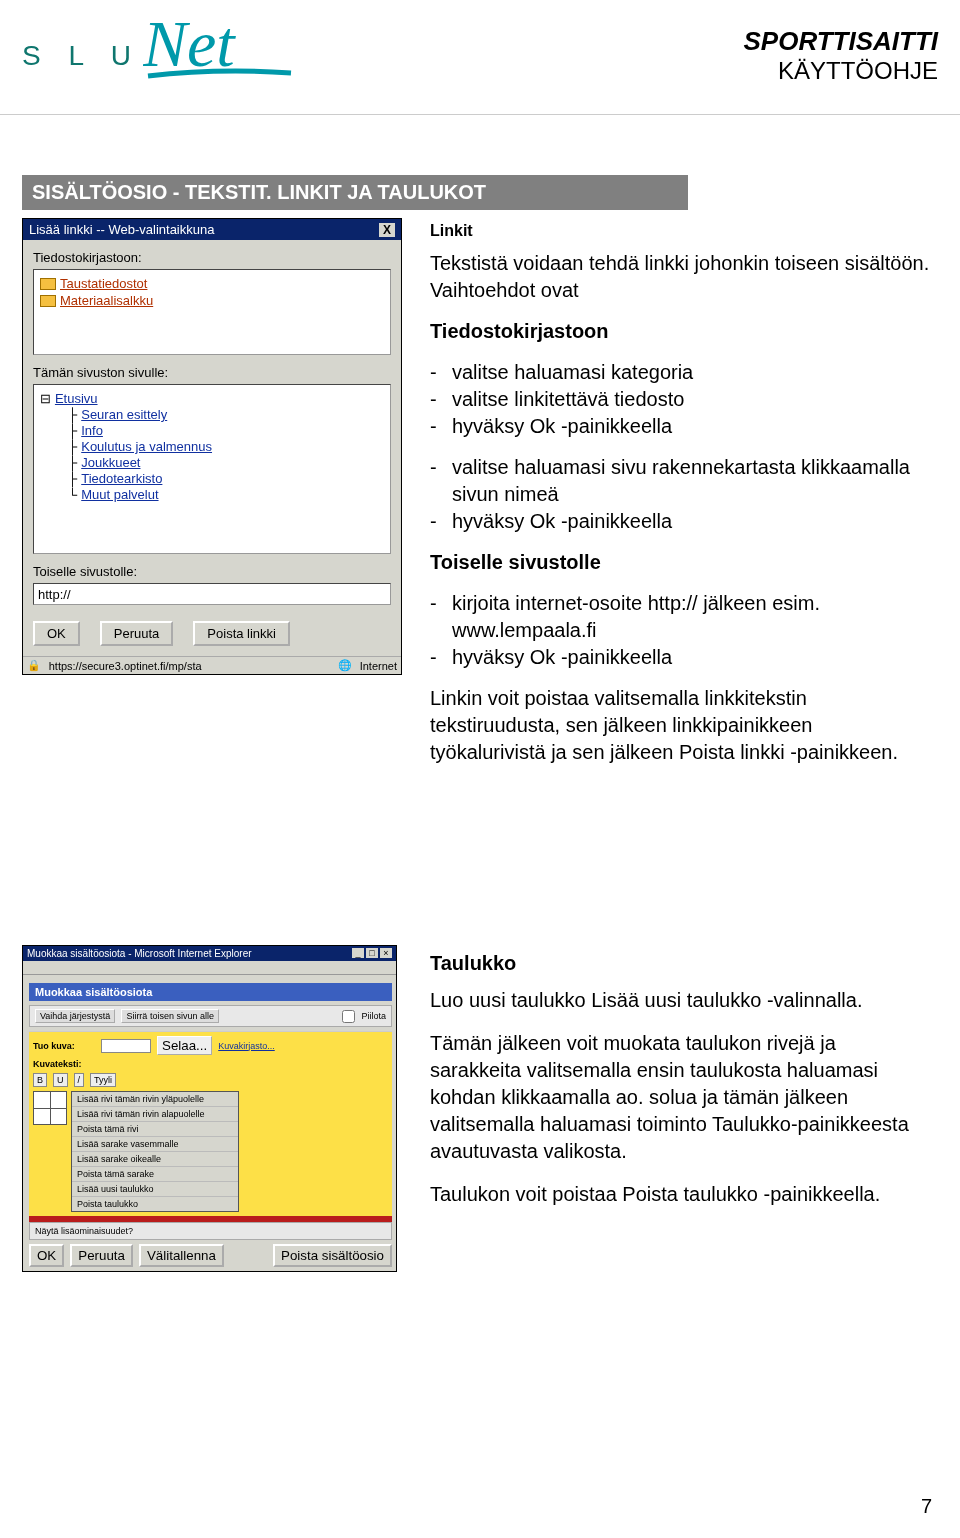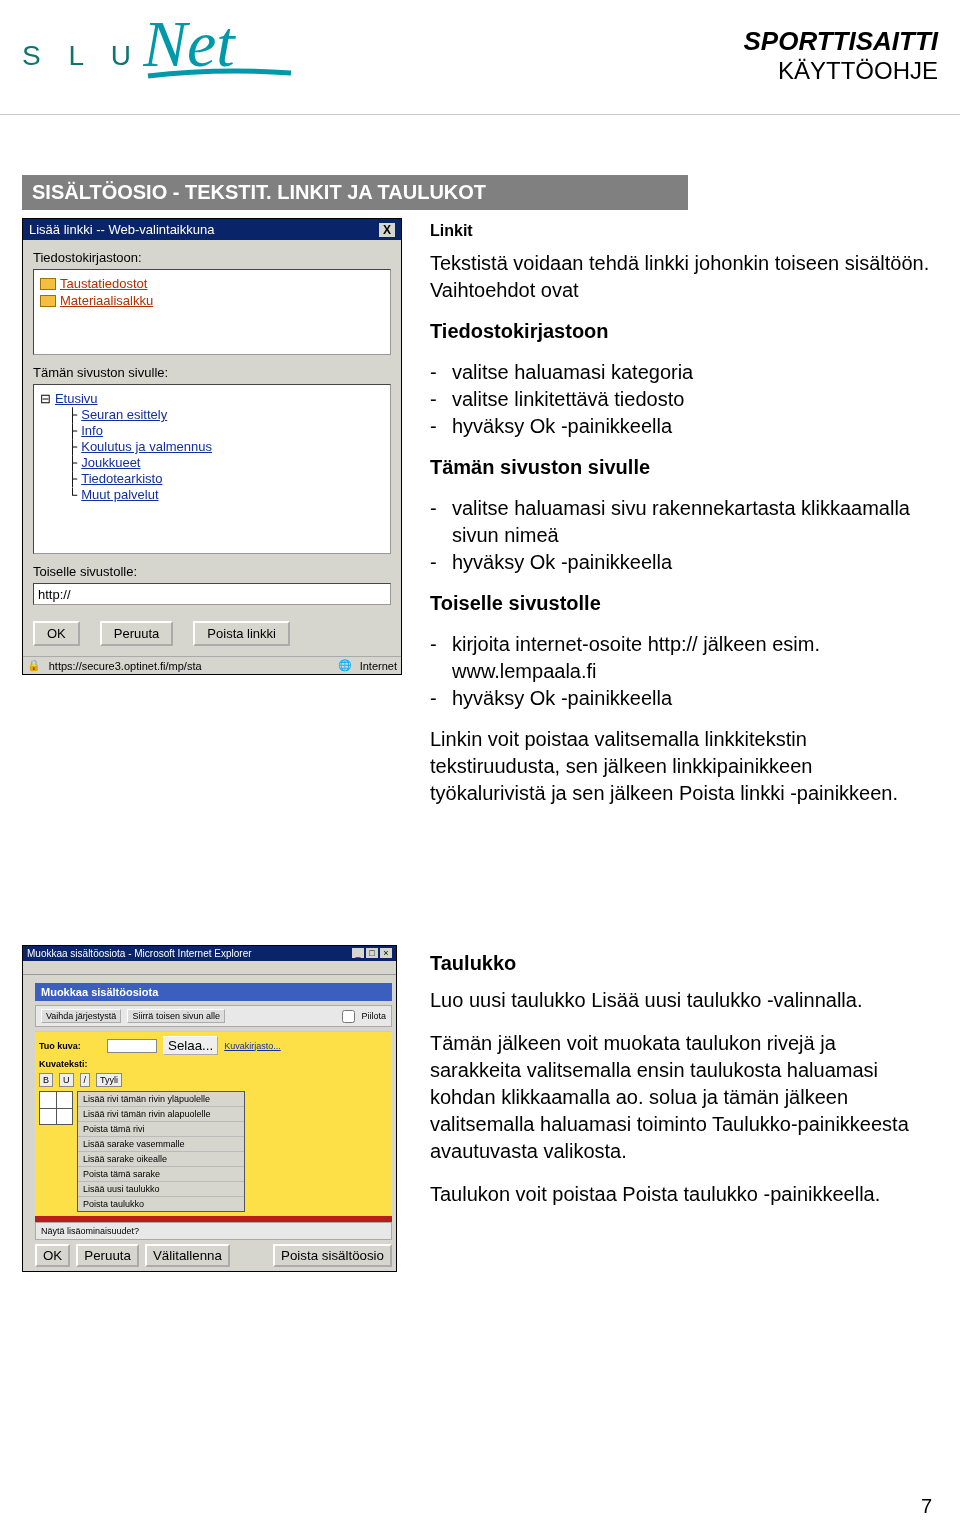--- a/index.html
+++ b/index.html
@@ -198,21 +198,21 @@
   .dialog2 .winbtns span {
     background: #d6d6ce; width: 12px; height: 10px;
     color:#000; text-align:center; line-height:10px; font-size:9px;
   }
   .dialog2 .toolstrip {
     background: #d6d6ce;
     height: 14px;
     border-bottom: 1px solid #999;
   }
   .dialog2 .body {
-    padding: 4px 0 0 8px;
+    padding: 4px 0 0 2px;
   }
   .bluebar {
     background: #3a5fbf;
     color: #fff;
     padding: 3px 6px;
     font-weight: 700;
     font-size: 11px;
     margin: 4px;
   }
   .graystrip {
@@ -400,21 +400,20 @@
   <h3>Linkit</h3>
   <p>Tekstistä voidaan tehdä linkki johonkin toiseen sisältöön. Vaihtoehdot ovat</p>
 
   <p><strong>Tiedostokirjastoon</strong></p>
   <ul>
     <li>valitse haluamasi kategoria</li>
     <li>valitse linkitettävä tiedosto</li>
     <li>hyväksy Ok -painikkeella</li>
   </ul>
 
-  <p><strong>Tämän sivuston sivulle</strong></p>
   <ul>
     <li>valitse haluamasi sivu rakennekartasta klikkaamalla sivun nimeä</li>
     <li>hyväksy Ok -painikkeella</li>
   </ul>
 
   <p><strong>Toiselle sivustolle</strong></p>
   <ul>
     <li>kirjoita internet-osoite http:// jälkeen esim. www.lempaala.fi</li>
     <li>hyväksy Ok -painikkeella</li>
   </ul>

